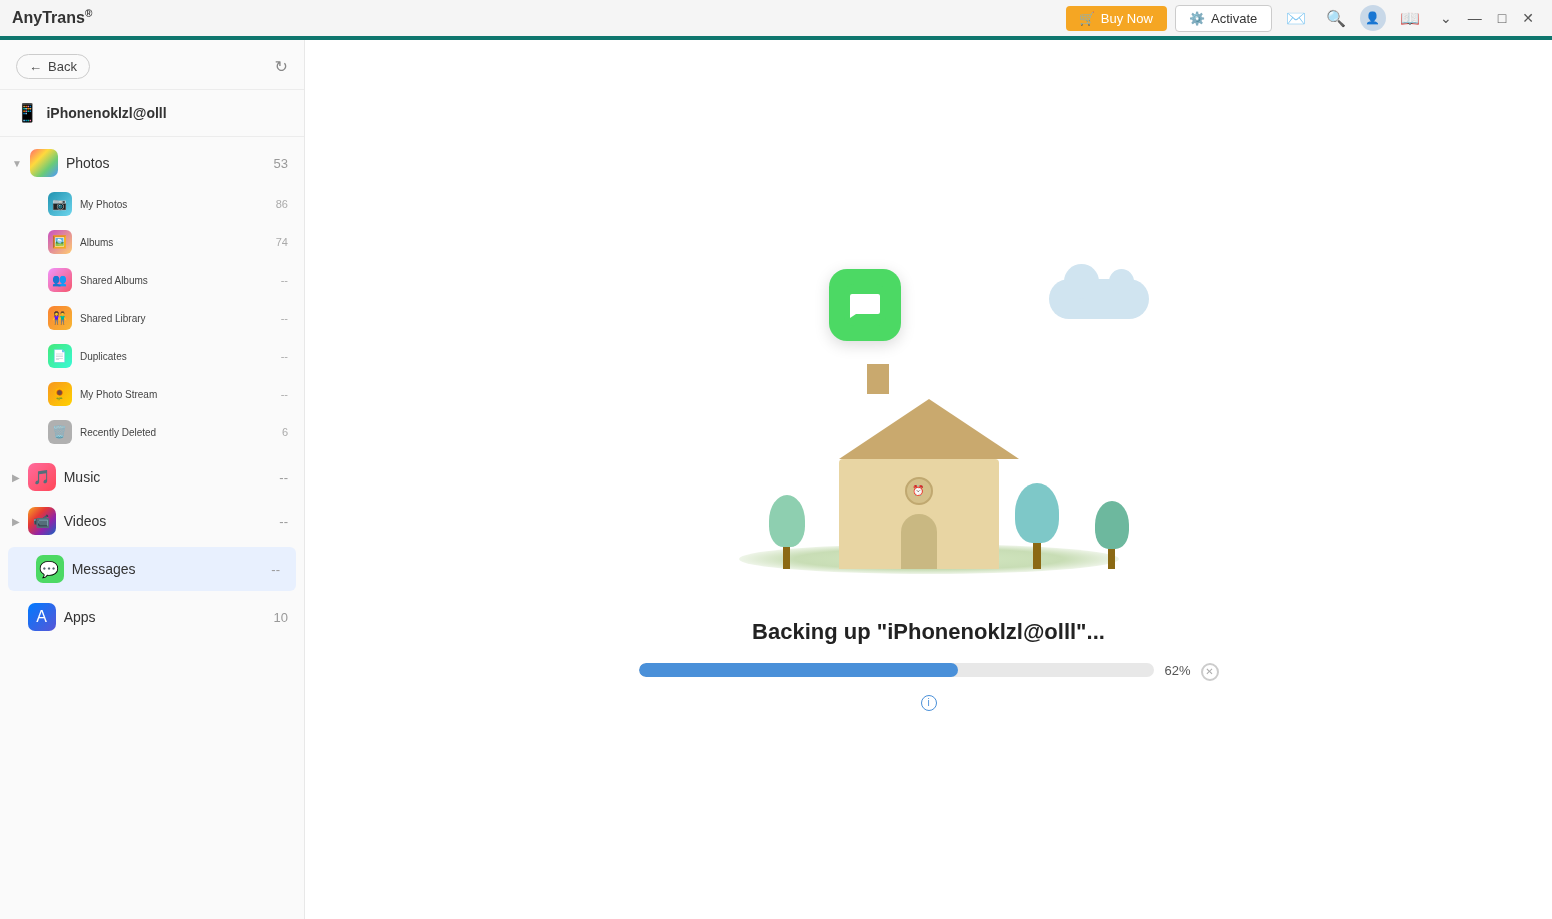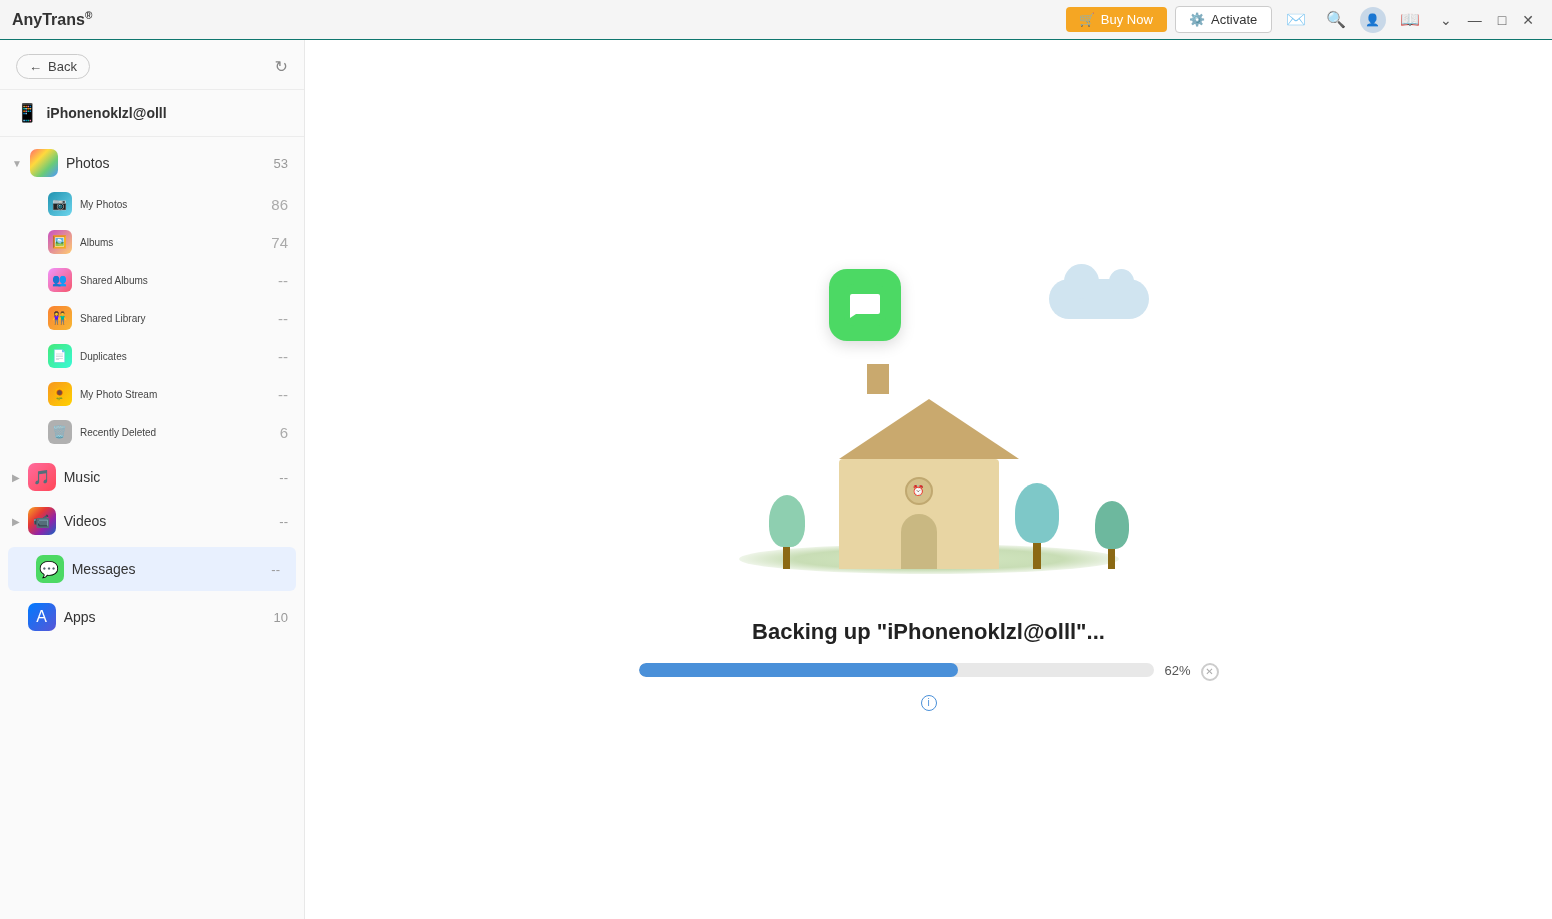--- a/index.html
+++ b/index.html
@@ -2,21 +2,21 @@
 <html><head>
   <meta charset="utf-8">
   <style>
     * { margin: 0; padding: 0; box-sizing: border-box; }
     body { width: 1552px; height: 919px; background: #fff; font-family: -apple-system, BlinkMacSystemFont, 'Segoe UI', sans-serif; overflow: hidden; display: flex; flex-direction: column; }
 
     
     .titlebar {
       height: 40px;
       background: #f5f5f5;
-      border-bottom: 1px solid #0f766e;
+      border-bottom: 4px solid #0f766e;
       display: flex;
       align-items: center;
       justify-content: space-between;
       padding: 0 12px;
       flex-shrink: 0;
     }
     .titlebar-logo {
       font-size: 16px;
       font-weight: bold;
       color: #333;
@@ -216,21 +216,21 @@
     .sub-icon-sharedalbums { background: linear-gradient(135deg, #f093fb, #f5576c); }
     .sub-icon-sharedlibrary { background: linear-gradient(135deg, #fa8231, #f7b733); }
     .sub-icon-duplicates { background: linear-gradient(135deg, #43e97b, #38f9d7); }
     .sub-icon-photostream { background: linear-gradient(135deg, #f7971e, #ffd200); }
     .sub-icon-recentlydeleted { background: #b0b0b0; }
     .sub-item-label {
       font-size: 10px;
       color: #444;
     }
     .sub-item-count {
-      font-size: 15px;
+      font-size: 11px;
       color: #aaa;
     }
 
     
     .content-area {
       flex: 1;
       background: #fff;
       display: flex;
       flex-direction: column;
       align-items: center;

